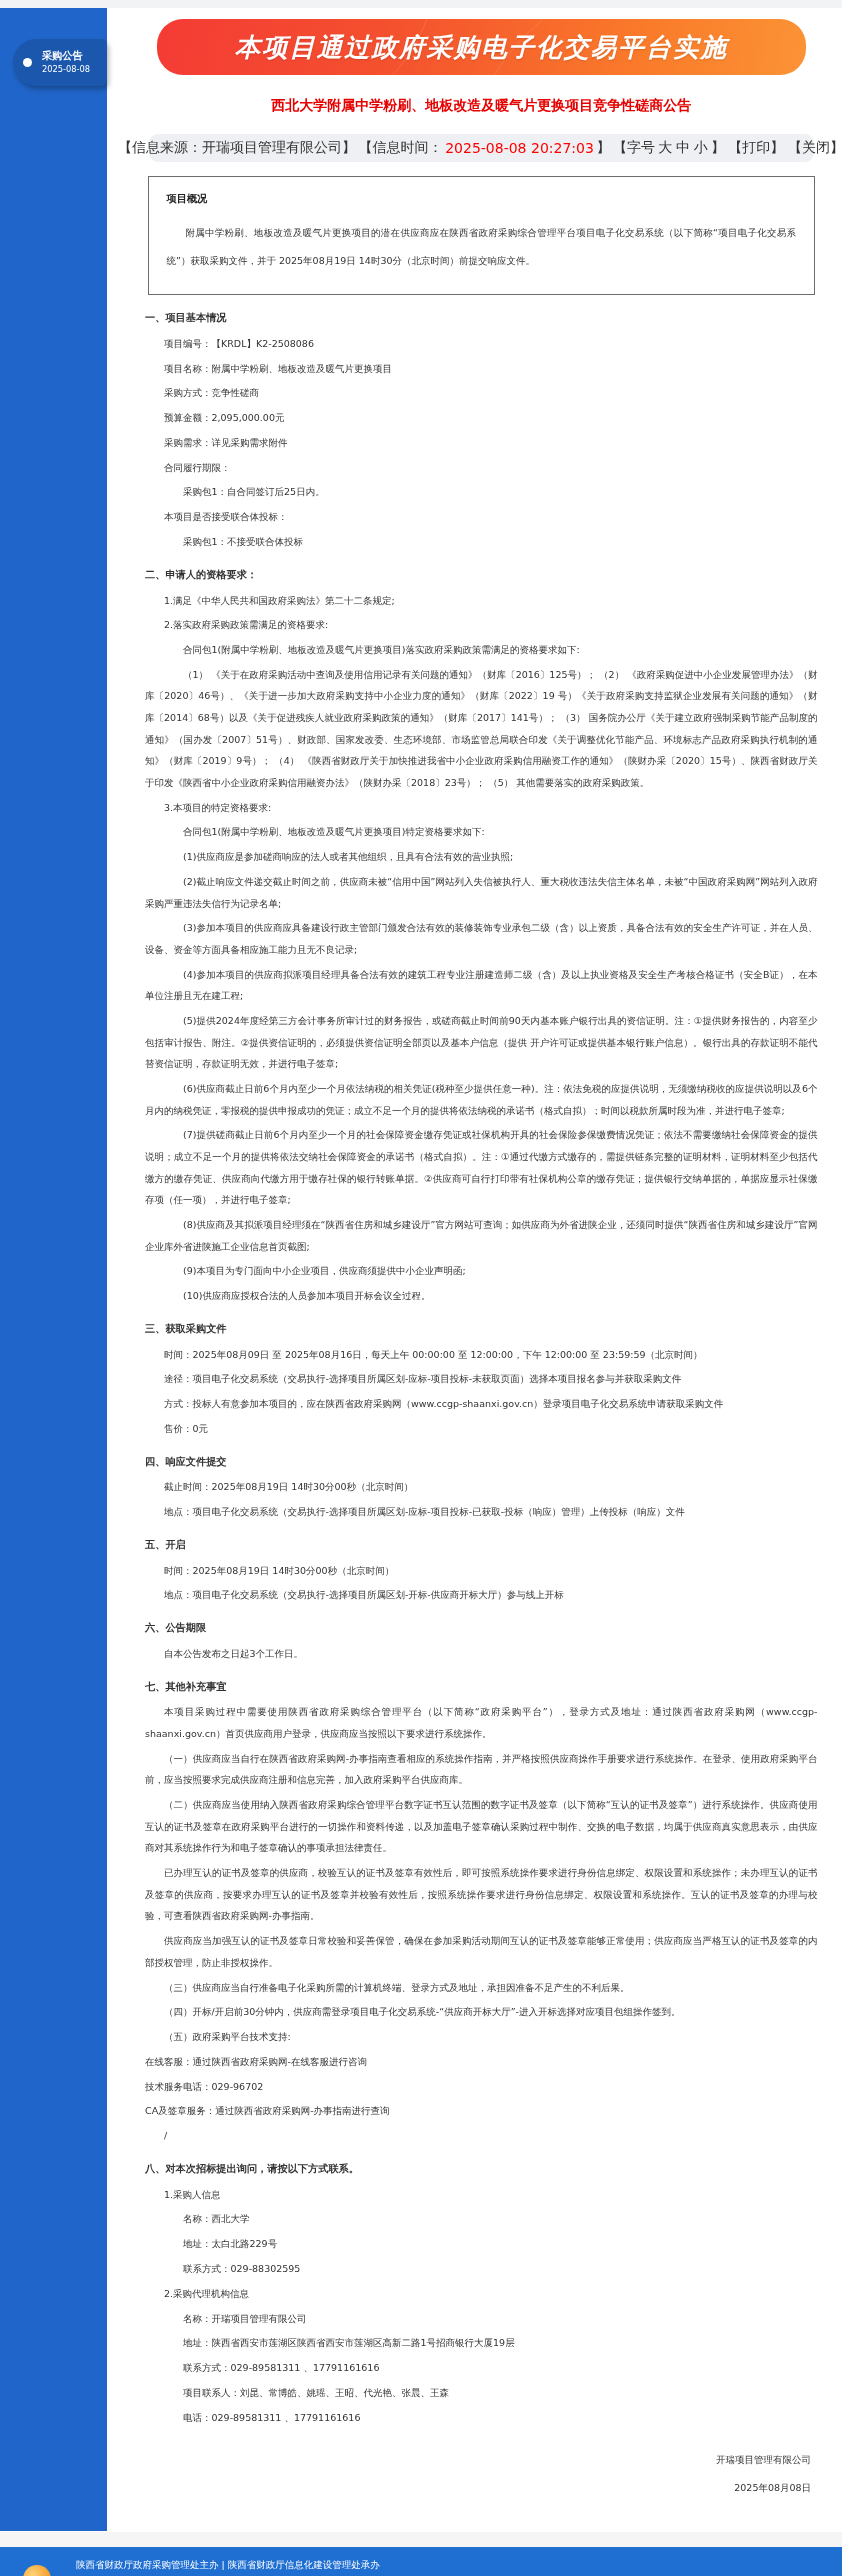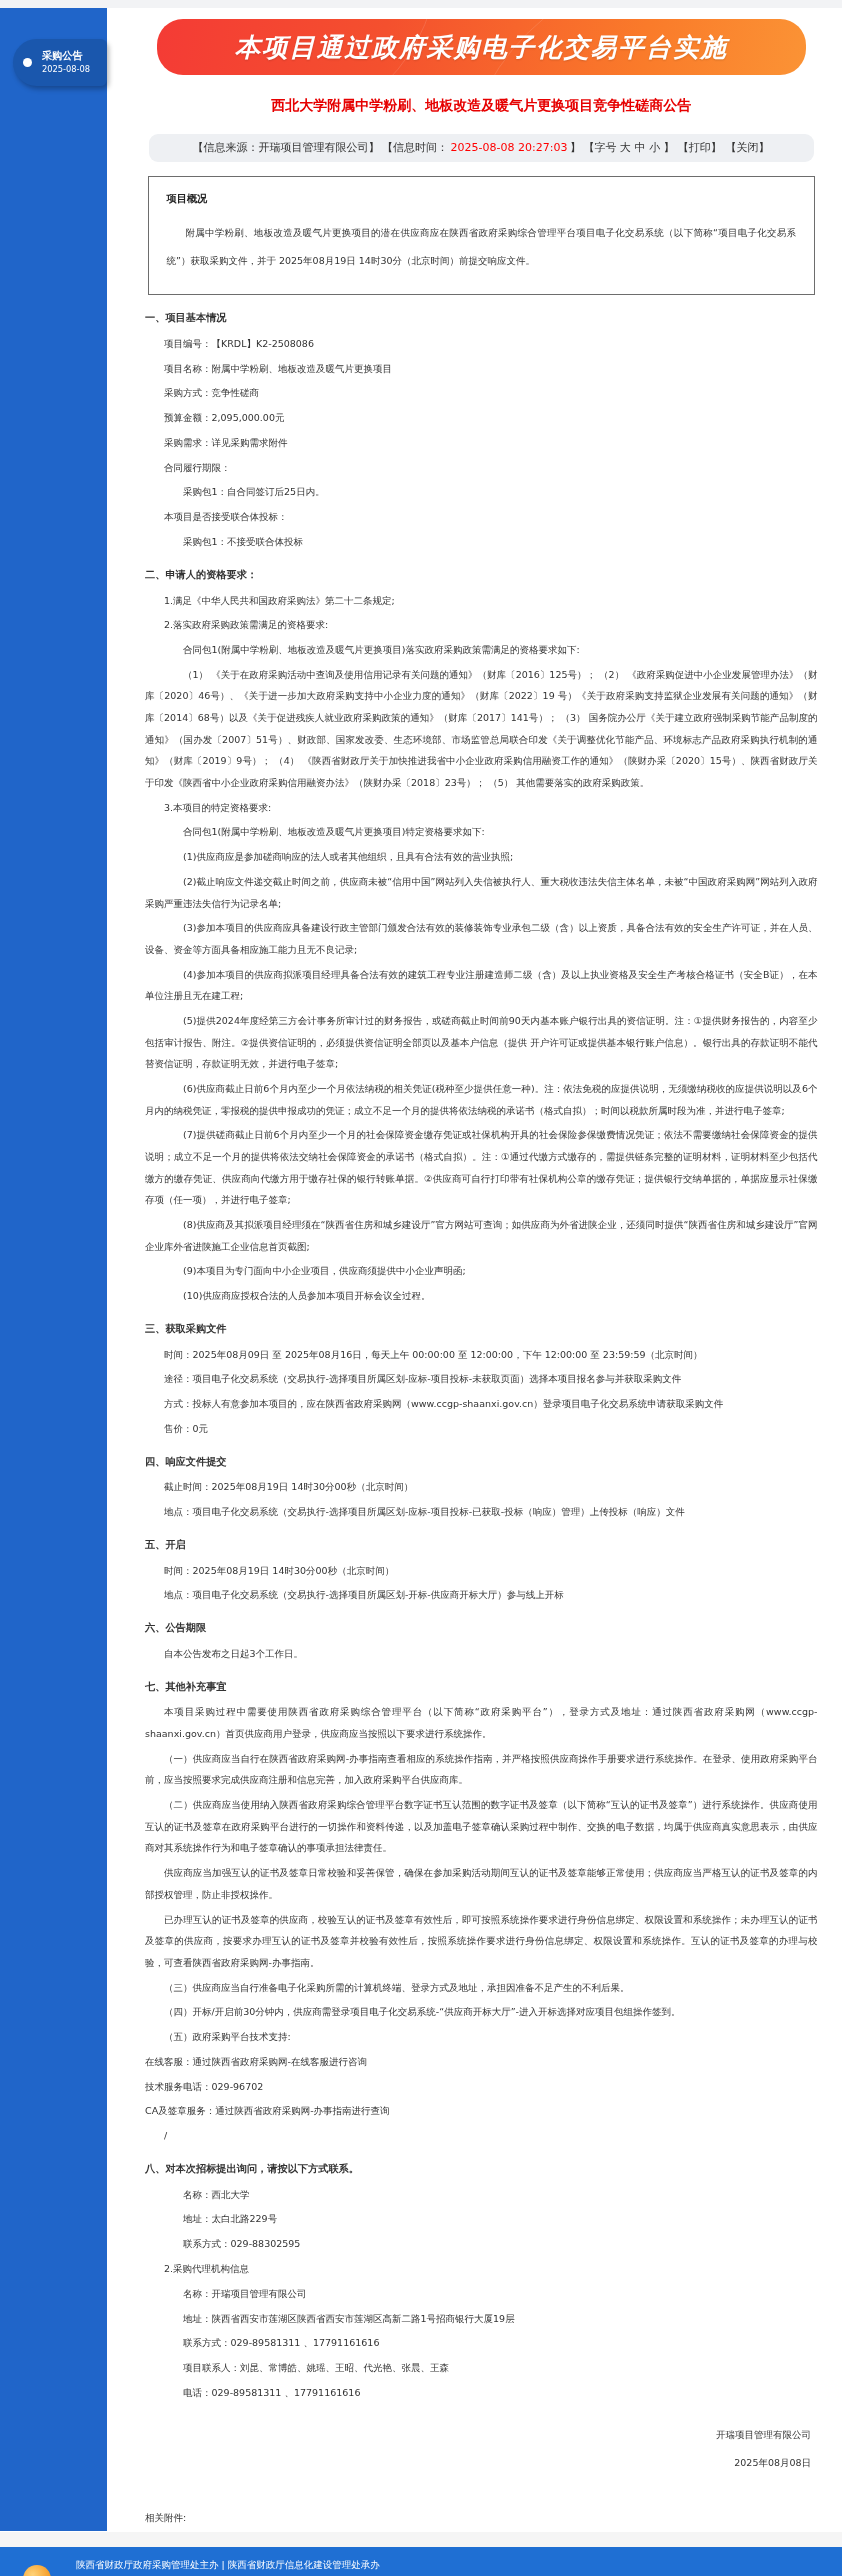--- a/index.html
+++ b/index.html
@@ -21,21 +21,21 @@
           background:linear-gradient(100deg,#f43b35 0%,#f4502e 35%,#fa7b2a 75%,#fb9335 100%);
           overflow:hidden;display:flex;align-items:center;justify-content:center;border-radius:26px;}
   .banner:before,.banner:after{content:"";position:absolute;border-radius:50%;
           border:1.3px solid rgba(255,255,255,.12);}
   .banner:before{width:356px;height:356px;left:-76px;top:-242px;}
   .banner:after{width:445px;height:445px;right:-102px;top:-51px;}
   .banner span{color:#ffffff;font-size:25.5px;font-weight:bold;font-style:italic;
           letter-spacing:1.9px;text-shadow:0 1.3px 1.9px rgba(0,0,0,.15);white-space:nowrap;}
   .doc-title{margin:21.6px 6.4px 0 6.4px;text-align:center;color:#e60000;font-size:14px;font-weight:bold;}
   .meta{margin:19px 3.8px 0 3.8px;height:28px;background:#eef0f3;display:flex;align-items:center;
-        justify-content:center;font-size:11px;color:#333;white-space:nowrap;border-radius:9px;}
+        justify-content:center;font-size:14px;color:#333;white-space:nowrap;border-radius:9px;}
   .meta .red{color:#ff0000;}
   .meta .seg{margin:0 1.3px;}
   .meta .sz{margin:0 1.9px;cursor:pointer;}
   .overview{margin:14px 2.5px 0 2.5px;border:0.6px solid #6d6d6d;padding:15.3px 18px 19px 18px;}
   .overview .ot{font-size:10.2px;font-weight:bold;color:#222;}
   .overview .ob{margin-top:12.7px;font-size:9.5px;color:#333;line-height:28px;text-indent:2em;text-align:justify;}
   
   #sections{margin-top:16.5px;}
   .sec-h{font-size:10.2px;font-weight:bold;color:#333;margin:15.3px 0 7.6px 0;}
   .ln{font-size:9.5px;color:#333;margin:3.2px 0;line-height:21.6px;text-align:justify;}
@@ -132,30 +132,31 @@
         <p class="ln ind1">地点：项目电子化交易系统（交易执行-选择项目所属区划-应标-项目投标-已获取-投标（响应）管理）上传投标（响应）文件</p>
         <h3 class="sec-h">五、开启</h3>
         <p class="ln ind1">时间：2025年08月19日 14时30分00秒（北京时间）</p>
         <p class="ln ind1">地点：项目电子化交易系统（交易执行-选择项目所属区划-开标-供应商开标大厅）参与线上开标</p>
         <h3 class="sec-h">六、公告期限</h3>
         <p class="ln ind1">自本公告发布之日起3个工作日。</p>
         <h3 class="sec-h">七、其他补充事宜</h3>
         <p class="ln ind1">本项目采购过程中需要使用陕西省政府采购综合管理平台（以下简称“政府采购平台”），登录方式及地址：通过陕西省政府采购网（www.ccgp-shaanxi.gov.cn）首页供应商用户登录，供应商应当按照以下要求进行系统操作。</p>
         <p class="ln ind1">（一）供应商应当自行在陕西省政府采购网-办事指南查看相应的系统操作指南，并严格按照供应商操作手册要求进行系统操作。在登录、使用政府采购平台前，应当按照要求完成供应商注册和信息完善，加入政府采购平台供应商库。</p>
         <p class="ln ind1">（二）供应商应当使用纳入陕西省政府采购综合管理平台数字证书互认范围的数字证书及签章（以下简称“互认的证书及签章”）进行系统操作。供应商使用互认的证书及签章在政府采购平台进行的一切操作和资料传递，以及加盖电子签章确认采购过程中制作、交换的电子数据，均属于供应商真实意思表示，由供应商对其系统操作行为和电子签章确认的事项承担法律责任。</p>
+        <p class="ln ind1">已办理互认的证书及签章的供应商，校验互认的证书及签章有效性后，即可按照系统操作要求进行身份信息绑定、权限设置和系统操作；未办理互认的证书及签章的供应商，按要求办理互认的证书及签章并校验有效性后，按照系统操作要求进行身份信息绑定、权限设置和系统操作。互认的证书及签章的办理与校验，可查看陕西省政府采购网-办事指南。</p>
         <p class="ln ind1">供应商应当加强互认的证书及签章日常校验和妥善保管，确保在参加采购活动期间互认的证书及签章能够正常使用；供应商应当严格互认的证书及签章的内部授权管理，防止非授权操作。</p>
-        <p class="ln ind1">已办理互认的证书及签章的供应商，校验互认的证书及签章有效性后，即可按照系统操作要求进行身份信息绑定、权限设置和系统操作；未办理互认的证书及签章的供应商，按要求办理互认的证书及签章并校验有效性后，按照系统操作要求进行身份信息绑定、权限设置和系统操作。互认的证书及签章的办理与校验，可查看陕西省政府采购网-办事指南。</p>
         <p class="ln ind1">（三）供应商应当自行准备电子化采购所需的计算机终端、登录方式及地址，承担因准备不足产生的不利后果。</p>
         <p class="ln ind1">（四）开标/开启前30分钟内，供应商需登录项目电子化交易系统-“供应商开标大厅”-进入开标选择对应项目包组操作签到。</p>
         <p class="ln ind1">（五）政府采购平台技术支持:</p>
         <p class="ln ind0">在线客服：通过陕西省政府采购网-在线客服进行咨询</p>
         <p class="ln ind0">技术服务电话：029-96702</p>
         <p class="ln ind0">CA及签章服务：通过陕西省政府采购网-办事指南进行查询</p>
         <p class="ln ind1">/</p>
         <h3 class="sec-h">八、对本次招标提出询问，请按以下方式联系。</h3>
+        <p class="ln ind1">1.采购人信息</p>
         <p class="ln ind2">名称：西北大学</p>
         <p class="ln ind2">地址：太白北路229号</p>
         <p class="ln ind2">联系方式：029-88302595</p>
         <p class="ln ind1">2.采购代理机构信息</p>
         <p class="ln ind2">名称：开瑞项目管理有限公司</p>
         <p class="ln ind2">地址：陕西省西安市莲湖区陕西省西安市莲湖区高新二路1号招商银行大厦19层</p>
         <p class="ln ind2">联系方式：029-89581311 、17791161616</p>
         <p class="ln ind2">项目联系人：刘昆、常博皓、姚瑶、王昭、代光艳、张晨、王森</p>
         <p class="ln ind2">电话：029-89581311 、17791161616</p>
       </div>

